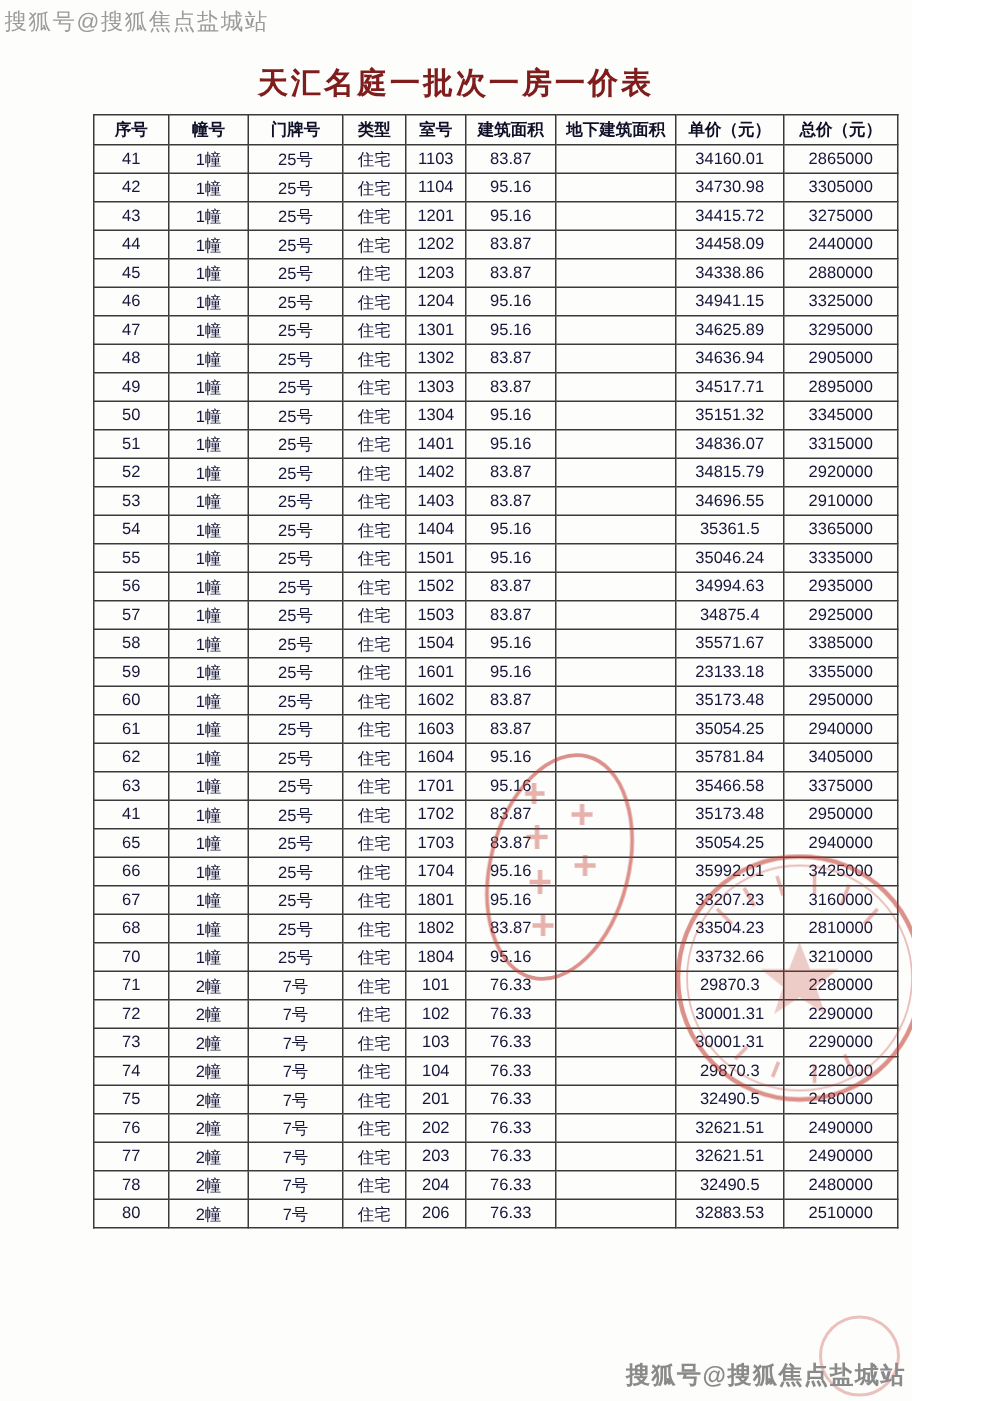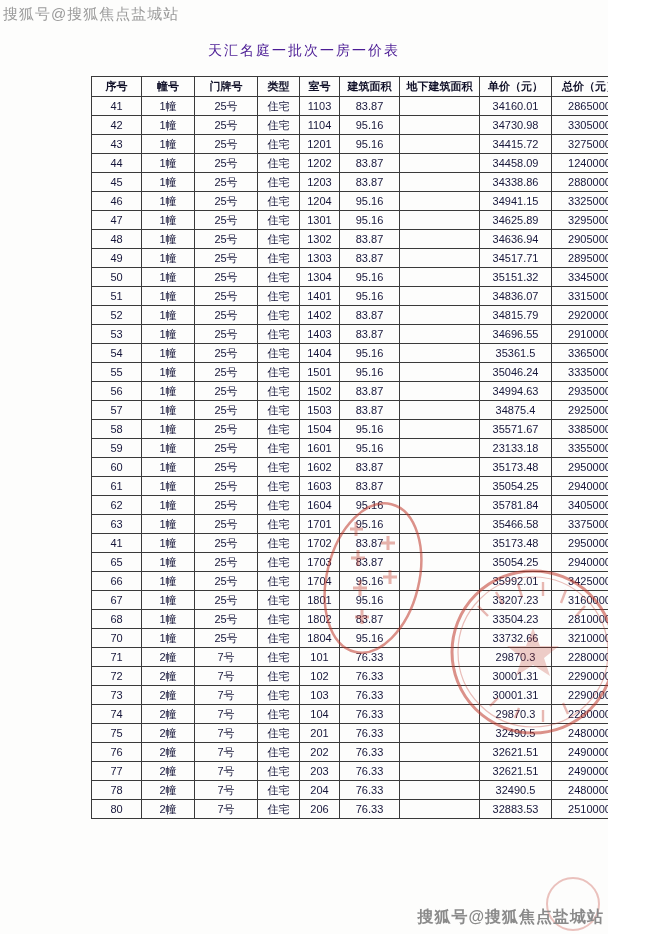--- a/index.html
+++ b/index.html
@@ -13,27 +13,27 @@
     position:absolute; top:5px; left:3px;
     font-size:15px; color:#9b9b9b; letter-spacing:1px;
   }
   .watermark-bottom {
     position:absolute; bottom:6px; right:4px;
     font-size:16px; color:#8a8a8a; font-weight:bold; letter-spacing:1px;
   }
 
   .title {
     position:absolute; top:42px; left:0; width:100%;
-    text-align:center; font-size:14px; font-weight:normal; color:#4c1d95;
+    text-align:center; font-size:20px; font-weight:bold; color:#7f1d1d;
     letter-spacing:2px;
   }
 
   table.price-table {
     position:absolute; top:76px; left:62px; width:536px;
-    border-collapse:collapse; table-layout:fixed;margin-left:29px;
+    border-collapse:collapse; table-layout:fixed;
   }
   .price-table th, .price-table td {
     border:1px solid #3a3a3a;
     font-size:11px; text-align:center; vertical-align:middle;
     padding:0; height:18px; color:#16163a;
     overflow:hidden; white-space:nowrap;
   }
   .price-table th { font-weight:bold; height:19px; color:#101028; }
 
   .seal-overlay {
@@ -115,21 +115,21 @@
         </tr>
         <tr>
           <td>44</td>
           <td>1幢</td>
           <td>25号</td>
           <td>住宅</td>
           <td>1202</td>
           <td>83.87</td>
           <td></td>
           <td>34458.09</td>
-          <td>1240000</td>
+          <td>2440000</td>
         </tr>
         <tr>
           <td>45</td>
           <td>1幢</td>
           <td>25号</td>
           <td>住宅</td>
           <td>1203</td>
           <td>83.87</td>
           <td></td>
           <td>34338.86</td>

